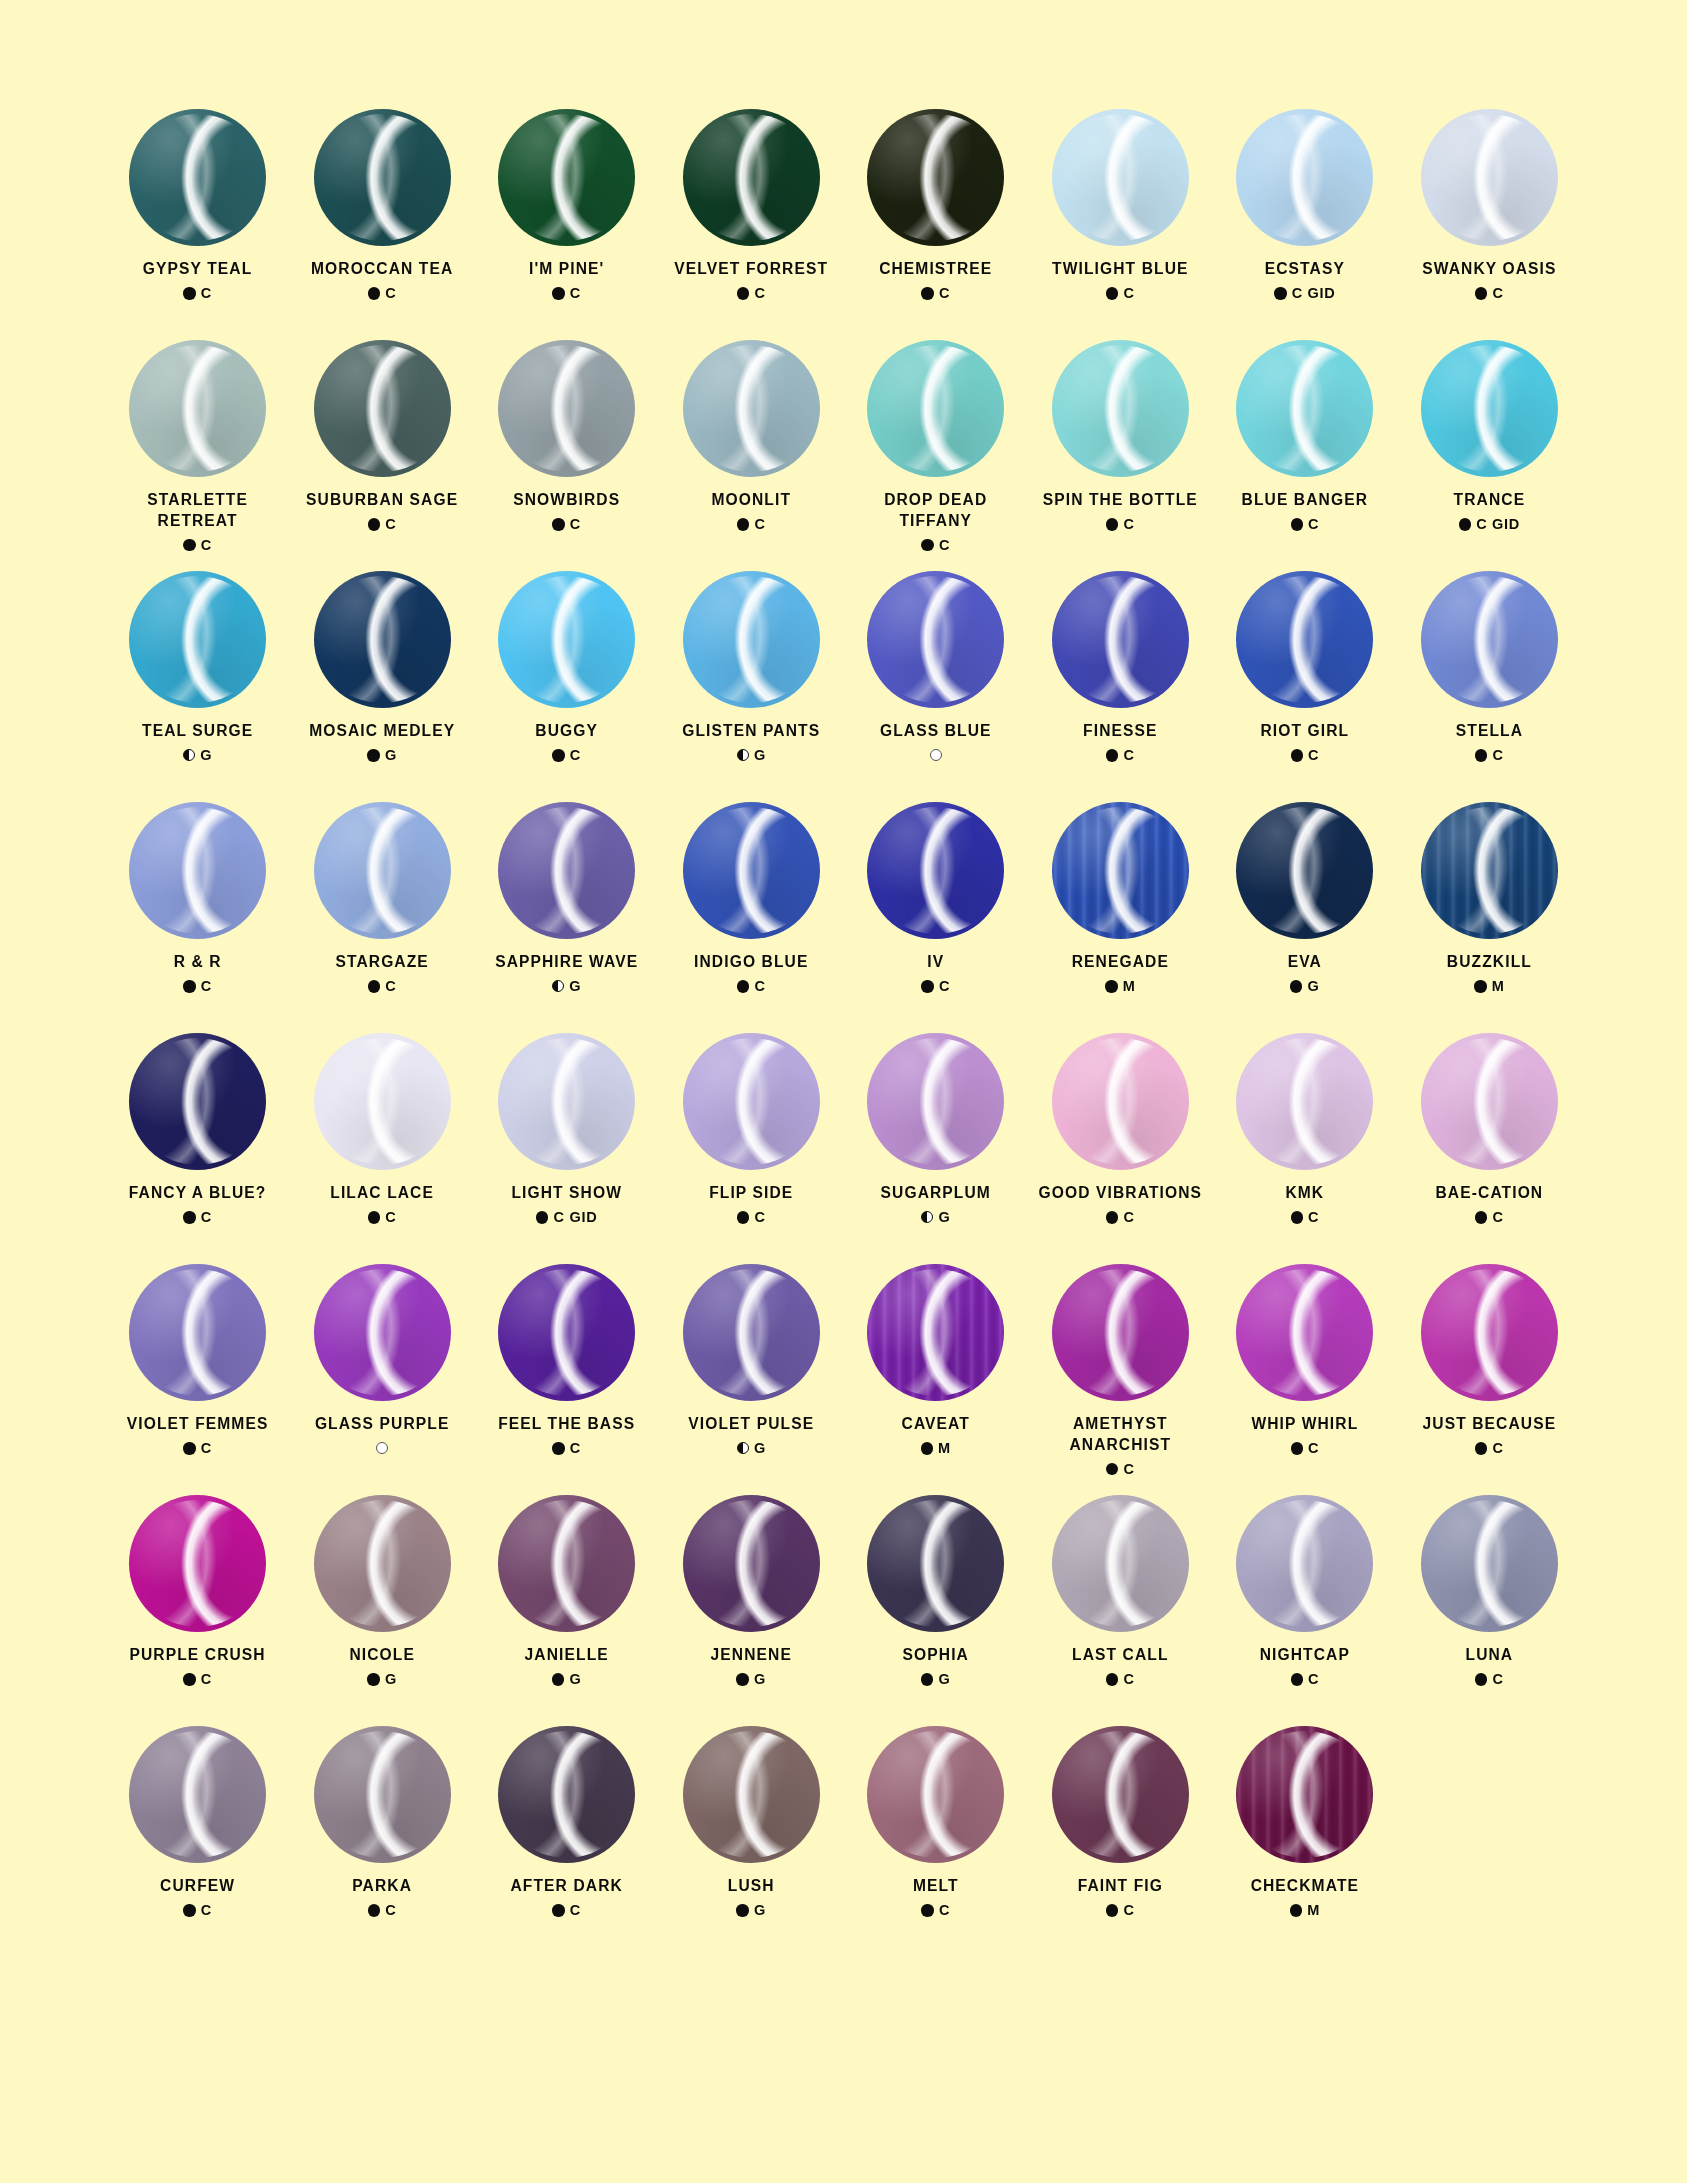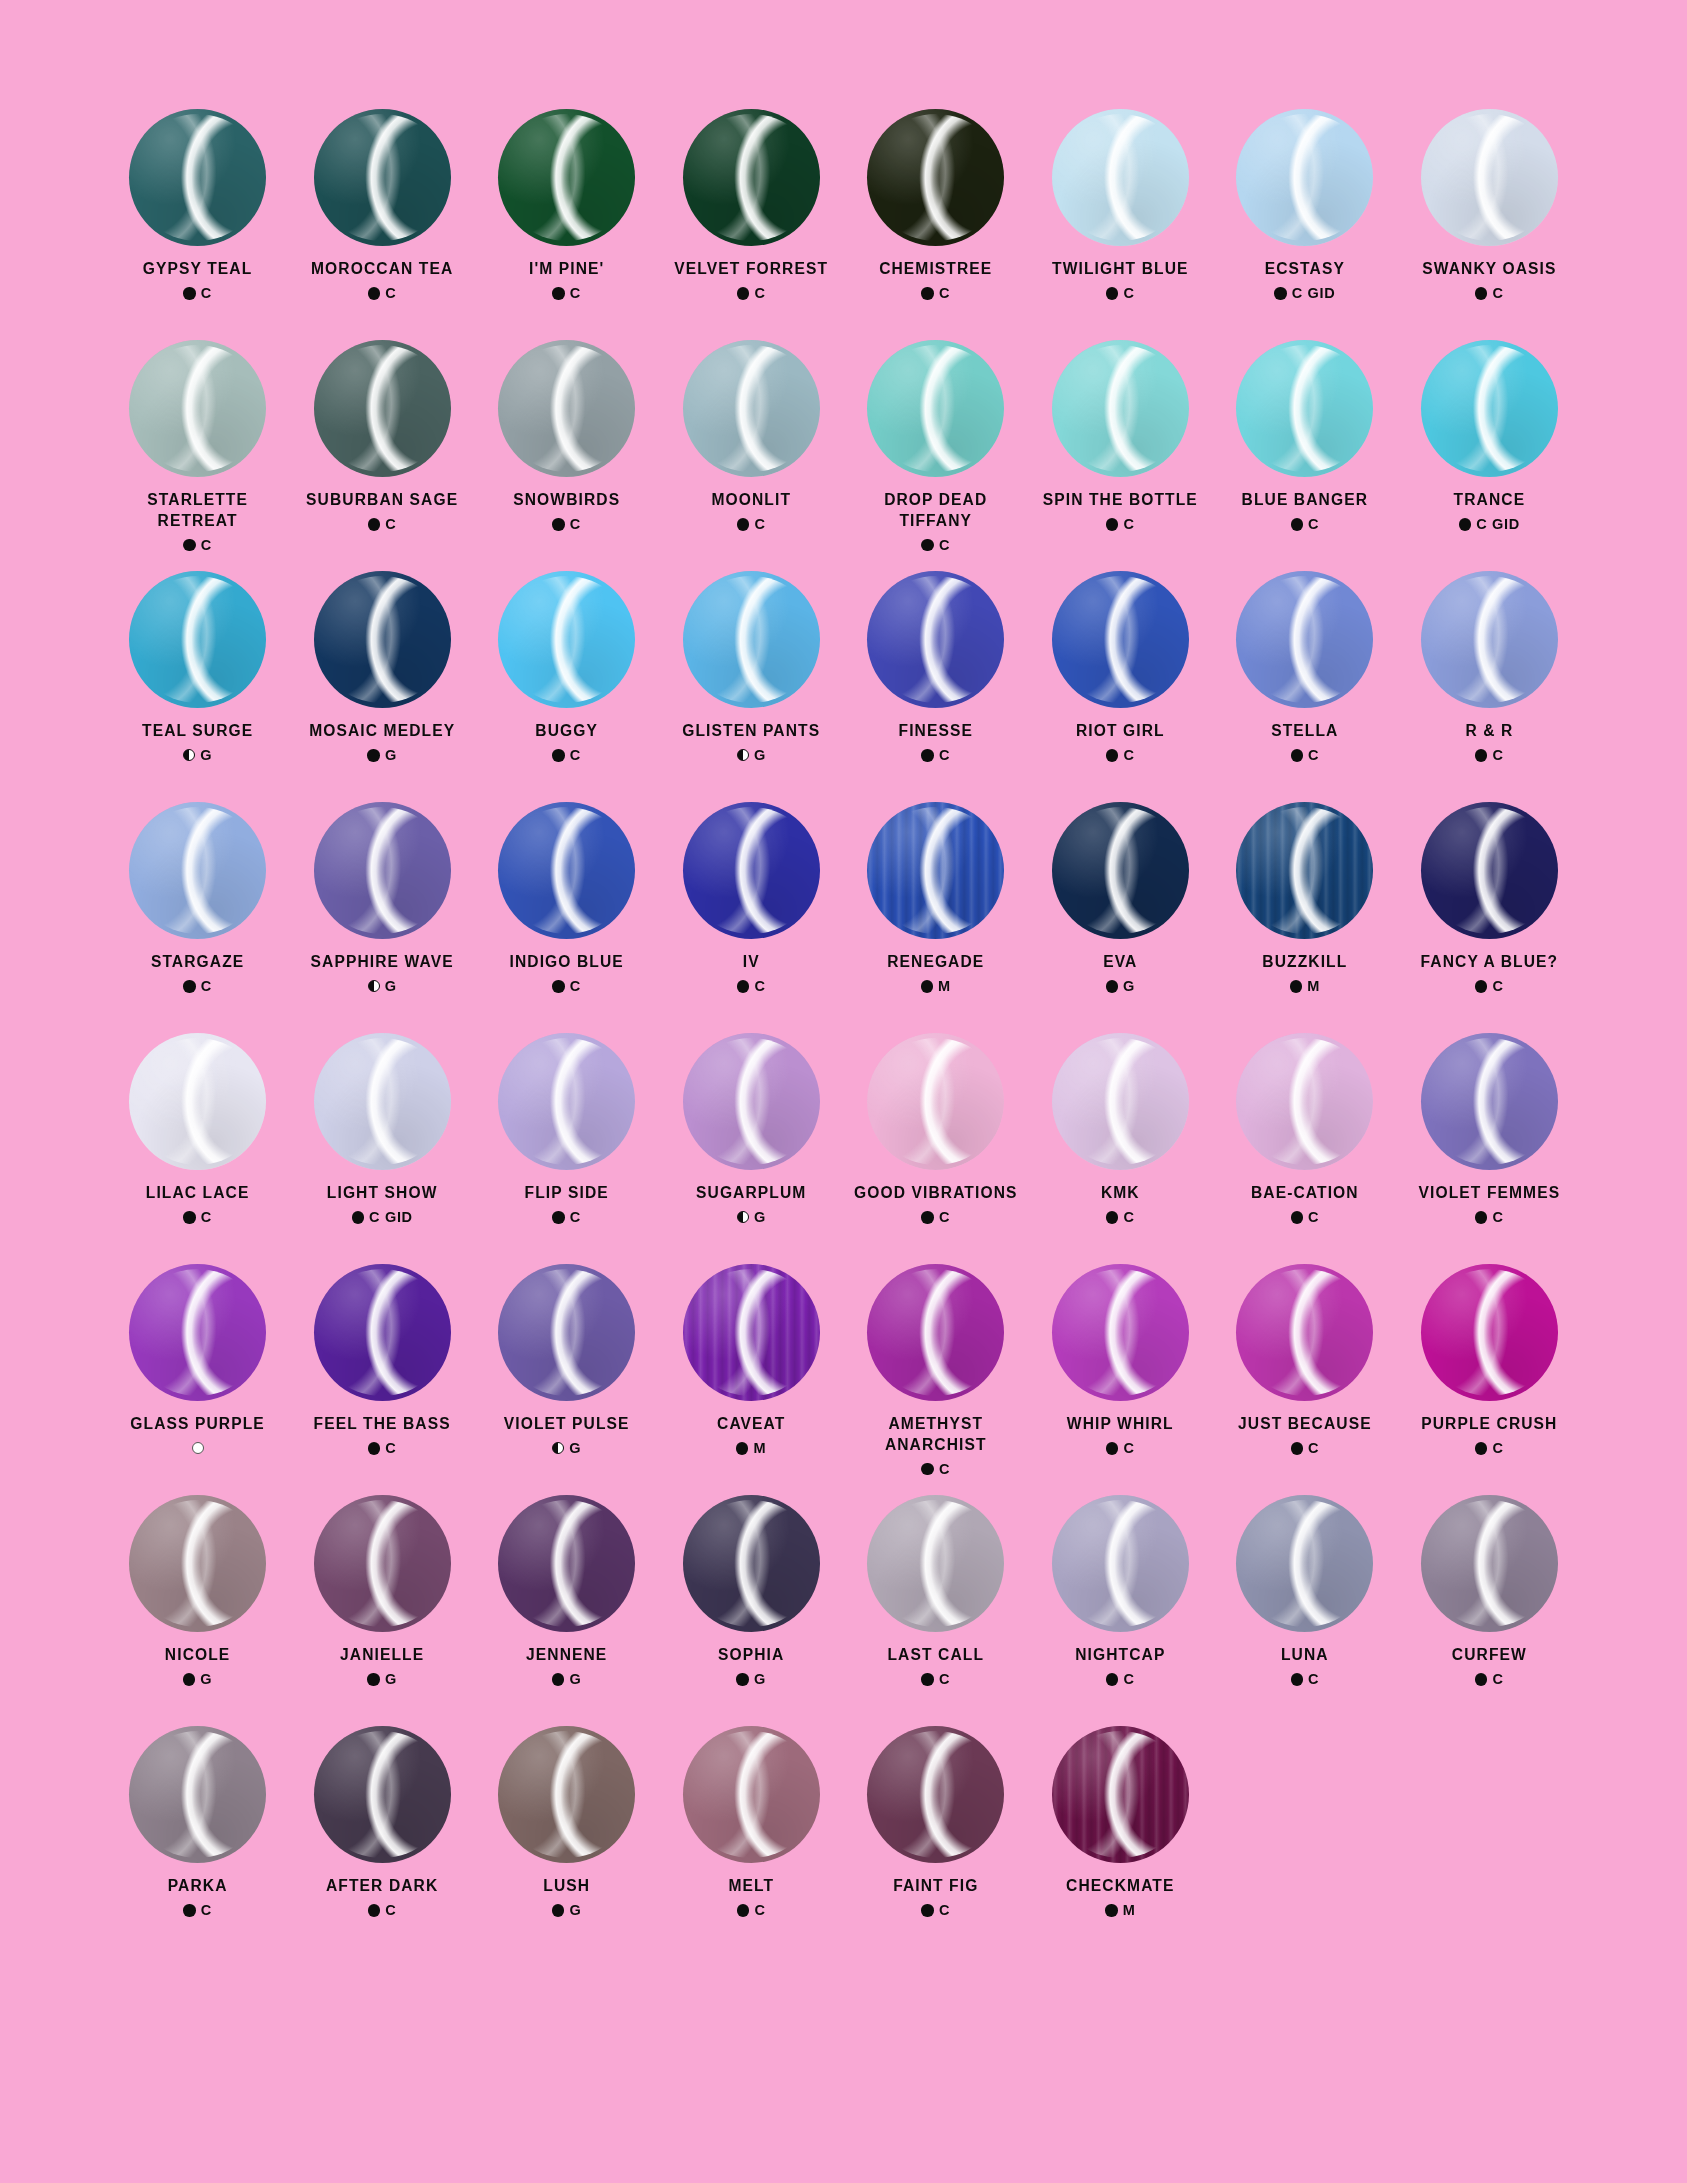--- a/index.html
+++ b/index.html
@@ -8,21 +8,21 @@
     padding: 0;
     background: #ffffff;
   }
   body {
     font-family: "Liberation Sans", sans-serif;
     -webkit-font-smoothing: antialiased;
   }
   #page {
     width: 1687px;
     height: 2183px;
-    background: #f9a8d4;
+    background: #fef9c3;
     position: relative;
     box-sizing: border-box;
     padding: 109px 109px 0 109px;
   }
   #swatch-grid {
     display: grid;
     grid-template-columns: repeat(8, 1fr);
     grid-auto-rows: min-content;
     column-gap: 7.3px;
     row-gap: 0px;
@@ -367,20 +367,29 @@
           <div class="swatch-disc" title="GLISTEN PANTS" style="background-color: rgb(91, 180, 230);"></div>
         </div>
         <div class="swatch-name">GLISTEN PANTS</div>
         <div class="swatch-meta">
           <span class="dot dot-half"></span>
           <span class="meta-code">G</span>
         </div>
       </div>
       <div class="swatch-cell tex-plain">
         <div class="swatch-disc-wrap">
+          <div class="swatch-disc" title="GLASS BLUE" style="background-color: rgb(83, 89, 196);"></div>
+        </div>
+        <div class="swatch-name">GLASS BLUE</div>
+        <div class="swatch-meta">
+          <span class="dot dot-empty"></span>
+        </div>
+      </div>
+      <div class="swatch-cell tex-plain">
+        <div class="swatch-disc-wrap">
           <div class="swatch-disc" title="FINESSE" style="background-color: rgb(66, 72, 180);"></div>
         </div>
         <div class="swatch-name">FINESSE</div>
         <div class="swatch-meta">
           <span class="dot dot-full"></span>
           <span class="meta-code">C</span>
         </div>
       </div>
       <div class="swatch-cell tex-plain">
         <div class="swatch-disc-wrap">

